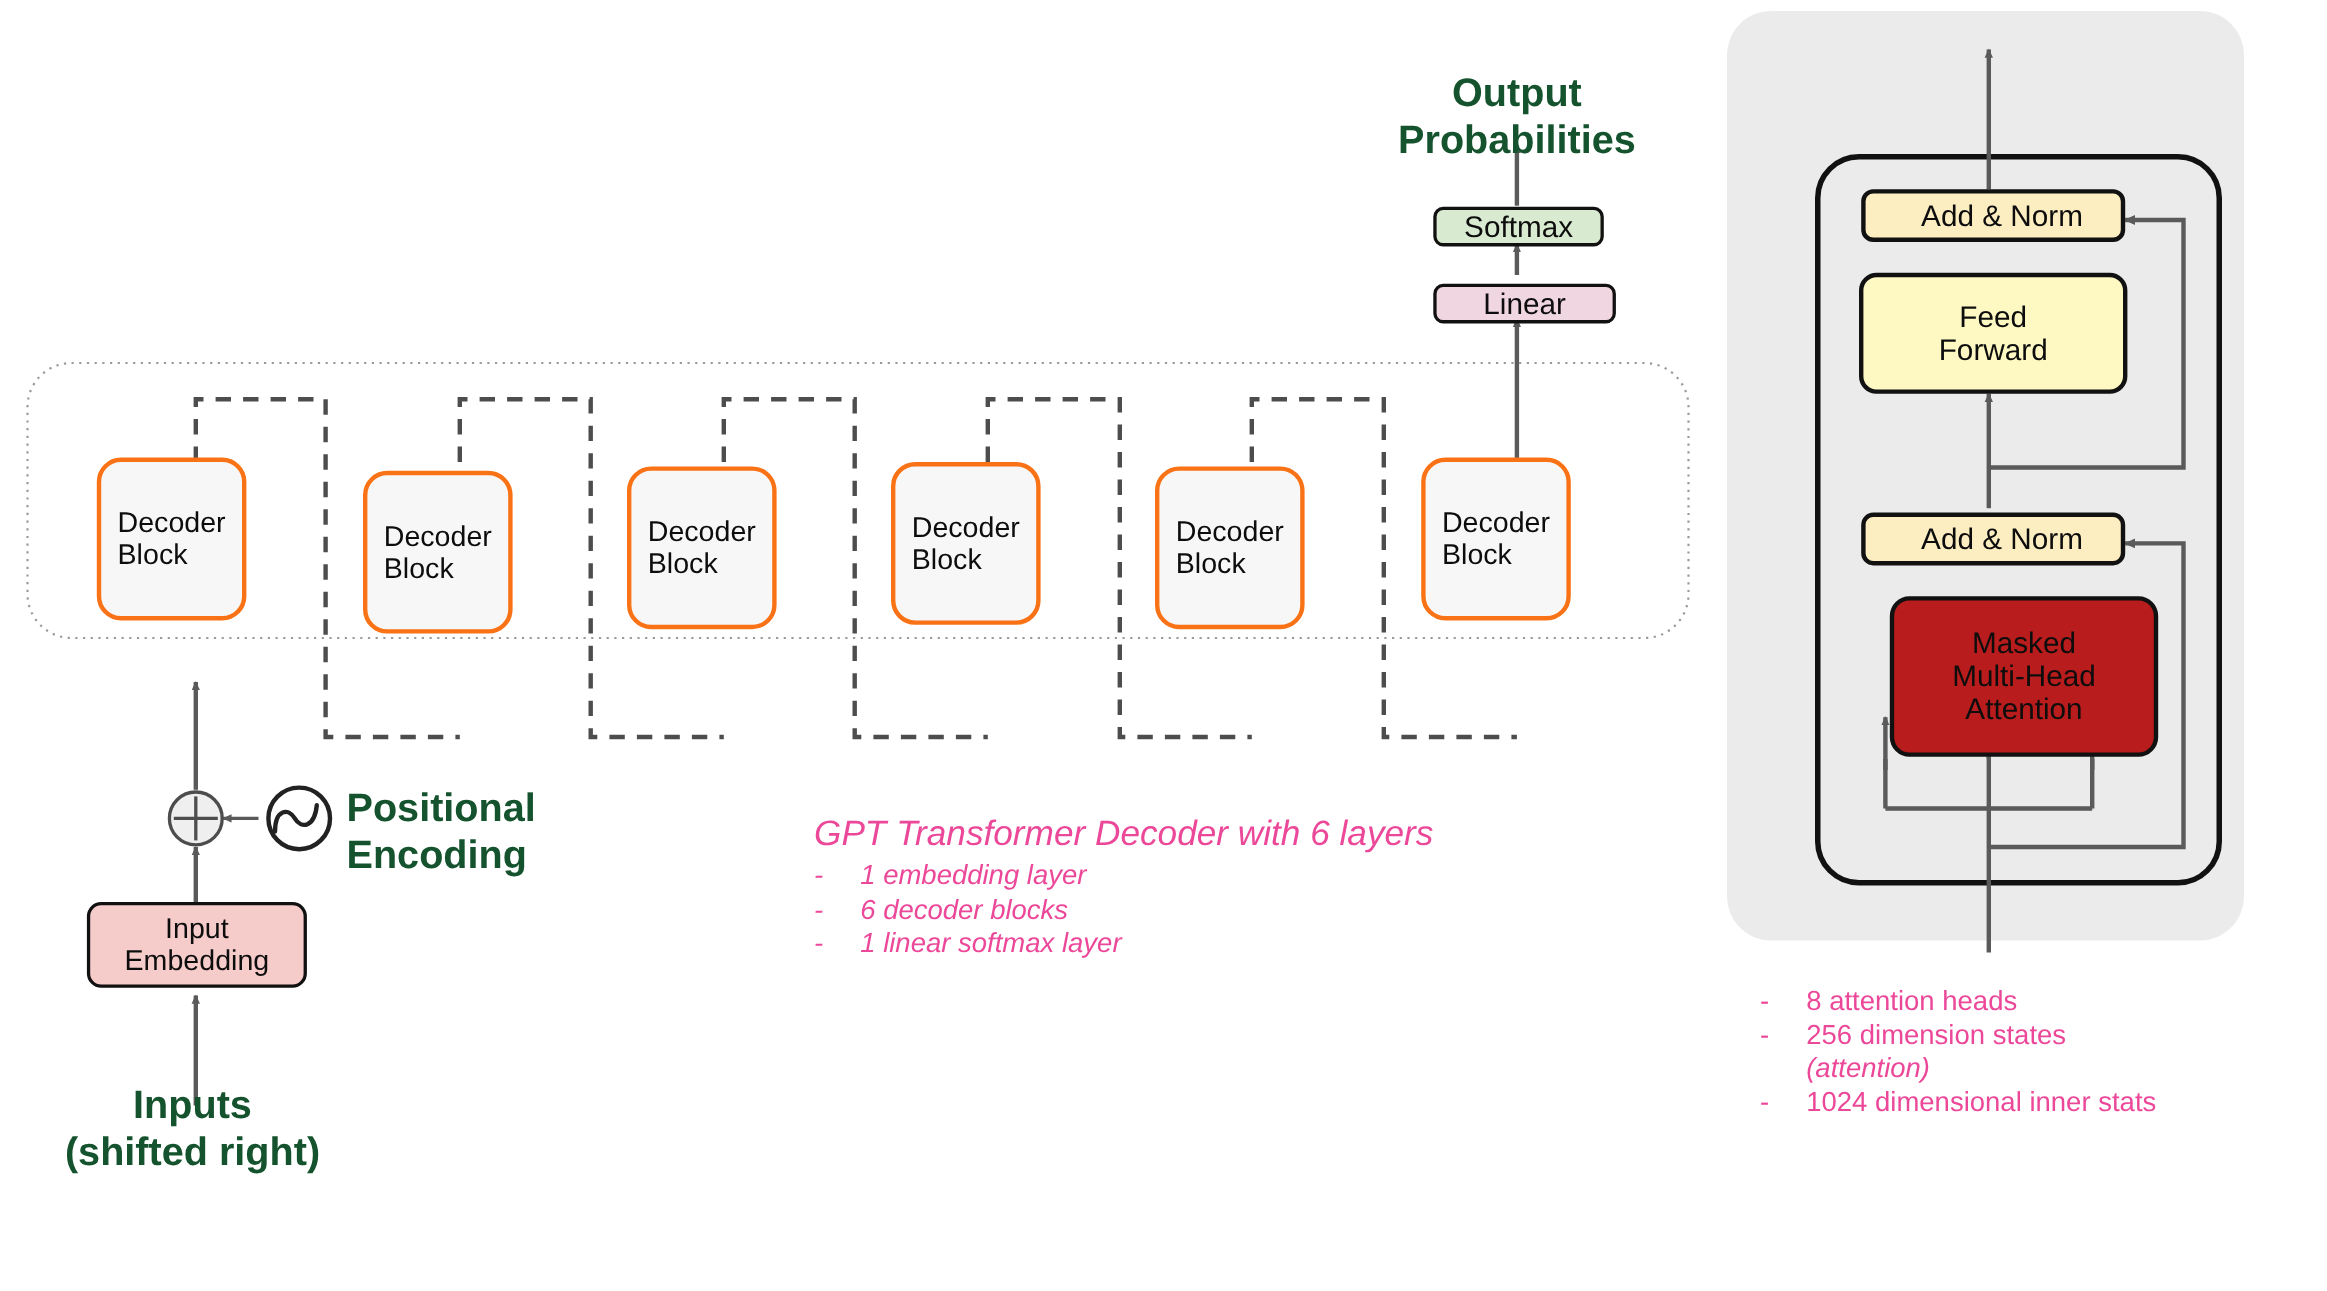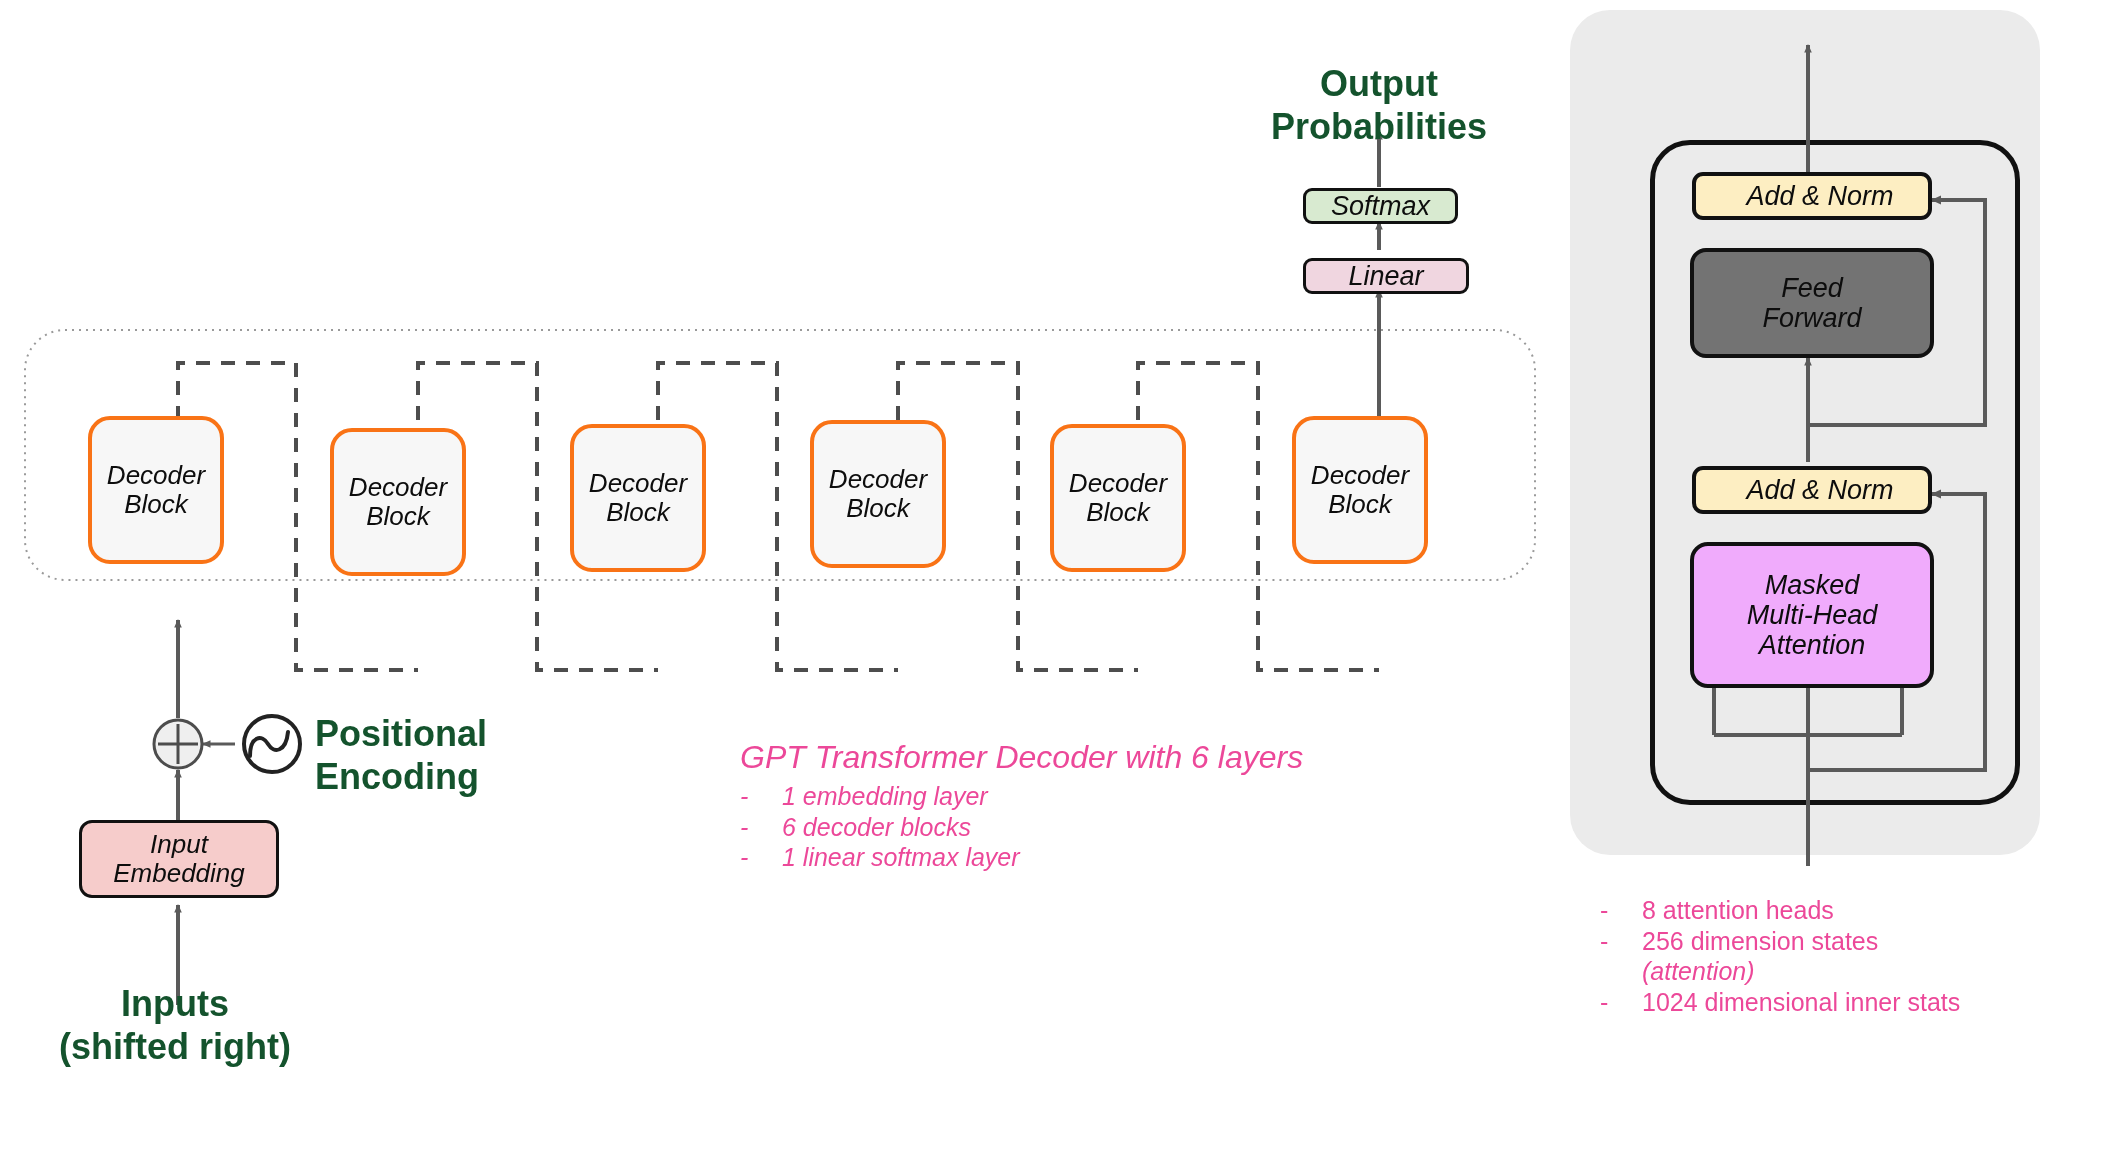--- a/index.html
+++ b/index.html
@@ -27,24 +27,22 @@
     width: 2115px;
     height: 1174px;
     pointer-events: none;
   }
   .node {
     position: absolute;
     box-sizing: border-box;
     display: flex;
     align-items: center;
     justify-content: center;
-    text-align: center;
     line-height: 1.12;
     color: #0d0d0d;
-    font-style: italic;
   }
   .decoder-block {
     width: 136px;
     height: 148px;
     border: 4px solid #f97316;
     border-radius: 22px;
     background: #f7f7f7;
     font-size: 26px;
   }
   .pill {
@@ -66,32 +64,33 @@
     flex-direction: column;
   }
   .addnorm-box {
     background: #fdeec2;
     border: 4px solid #111111;
     border-radius: 11px;
     font-size: 27px;
     padding-left: 16px;
   }
   .feedforward-box {
-    background: #737373;
+    background: #fef9c3;
     border: 4px solid #111111;
     border-radius: 16px;
     font-size: 27px;
     flex-direction: column;
   }
   .attention-box {
-    background: #f0abfc;
+    background: #b91c1c;
     border: 4px solid #111111;
     border-radius: 18px;
     font-size: 27px;
     flex-direction: column;
+    margin-left: 28px;
   }
   .plain-label {
     position: absolute;
     text-align: center;
     font-size: 36px;
     line-height: 1.2;
     color: #14532d;
     font-weight: bold;
   }
   .right-panel-bg {

